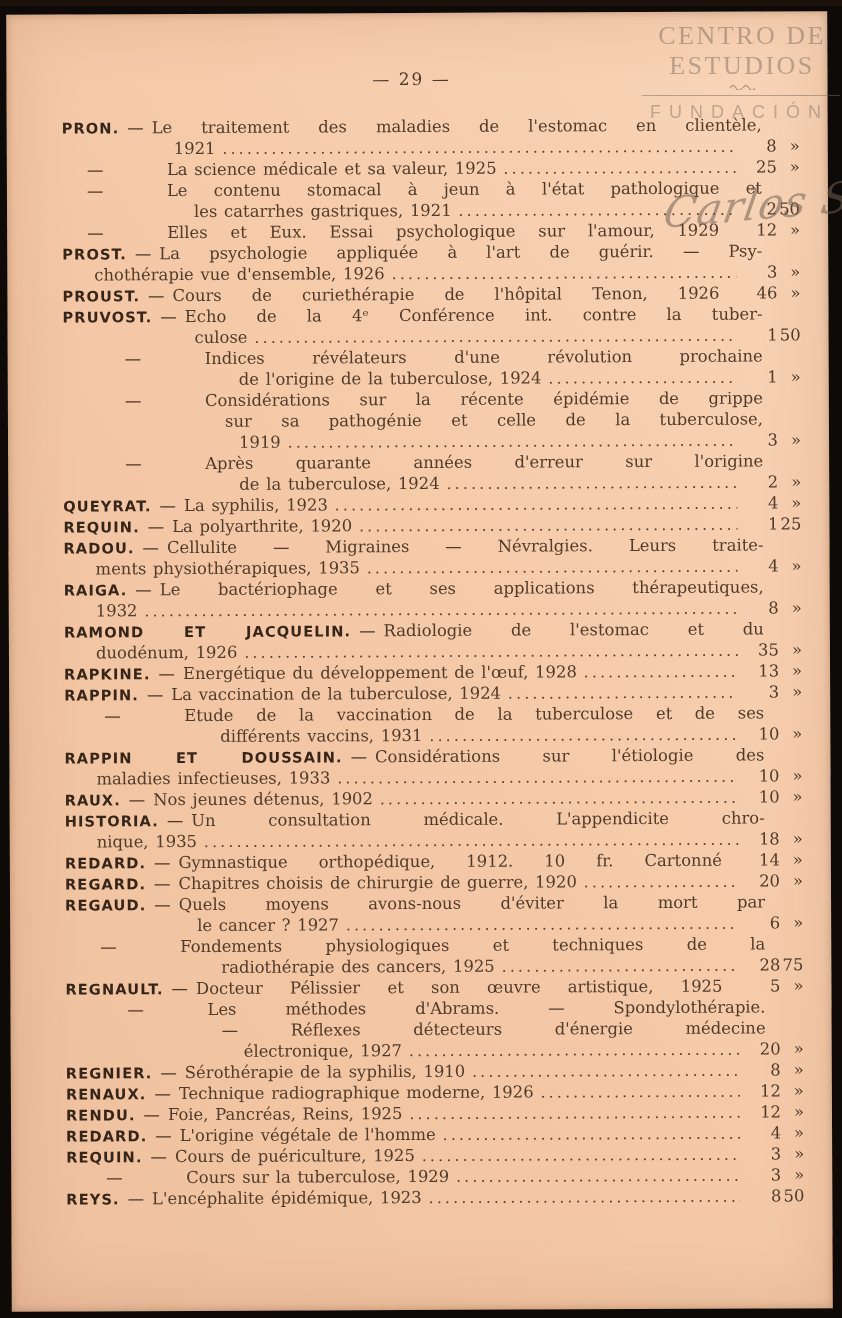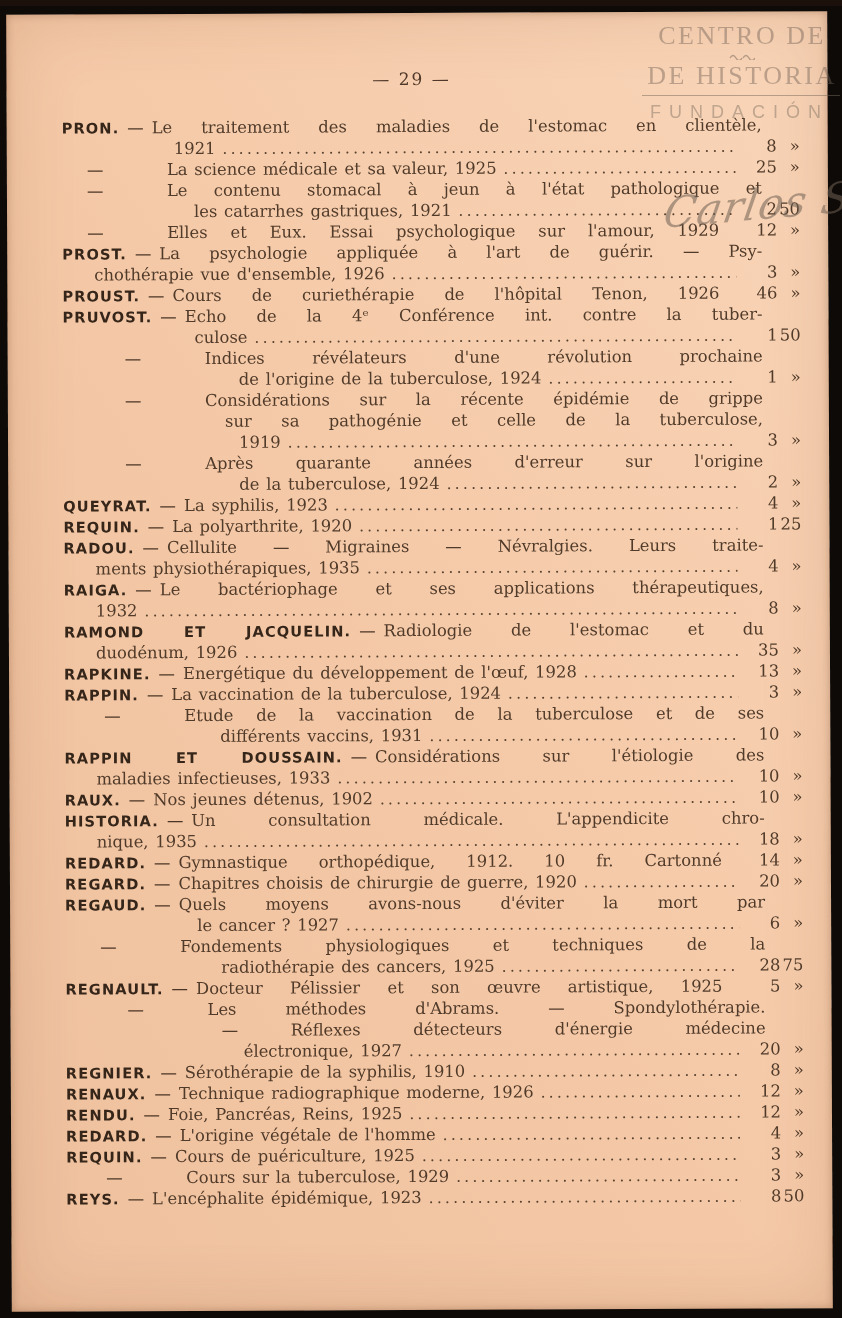--- a/index.html
+++ b/index.html
@@ -375,24 +375,24 @@
           <span class="price">
             <span class="fr">8</span>
             <span class="ct">50</span>
           </span>
         </div>
       </section>
   </div>
 
   <div class="wm">
     <div class="wm-line">CENTRO DE</div>
+    <div class="wm-line">ESTUDIOS</div>
     <div class="wm-mark">
       <svg width="26" height="8" viewBox="0 0 26 8">
           <path d="M1 6 Q4 1 7 6 T13 6" fill="none" stroke="rgba(116,102,90,.5)" stroke-width="1.4"></path>
           <path d="M14 6 Q17 1 20 6 T26 6" fill="none" stroke="rgba(116,102,90,.5)" stroke-width="1.4"></path>
         </svg>
     </div>
-    <div class="wm-line">DE HISTORIA</div>
     <div class="wm-rule"></div>
     <div class="wm-found">FUNDACIÓN</div>
     <div class="wm-sig">Carlos Slim</div>
   </div>
 </div>
 
 </body></html>

